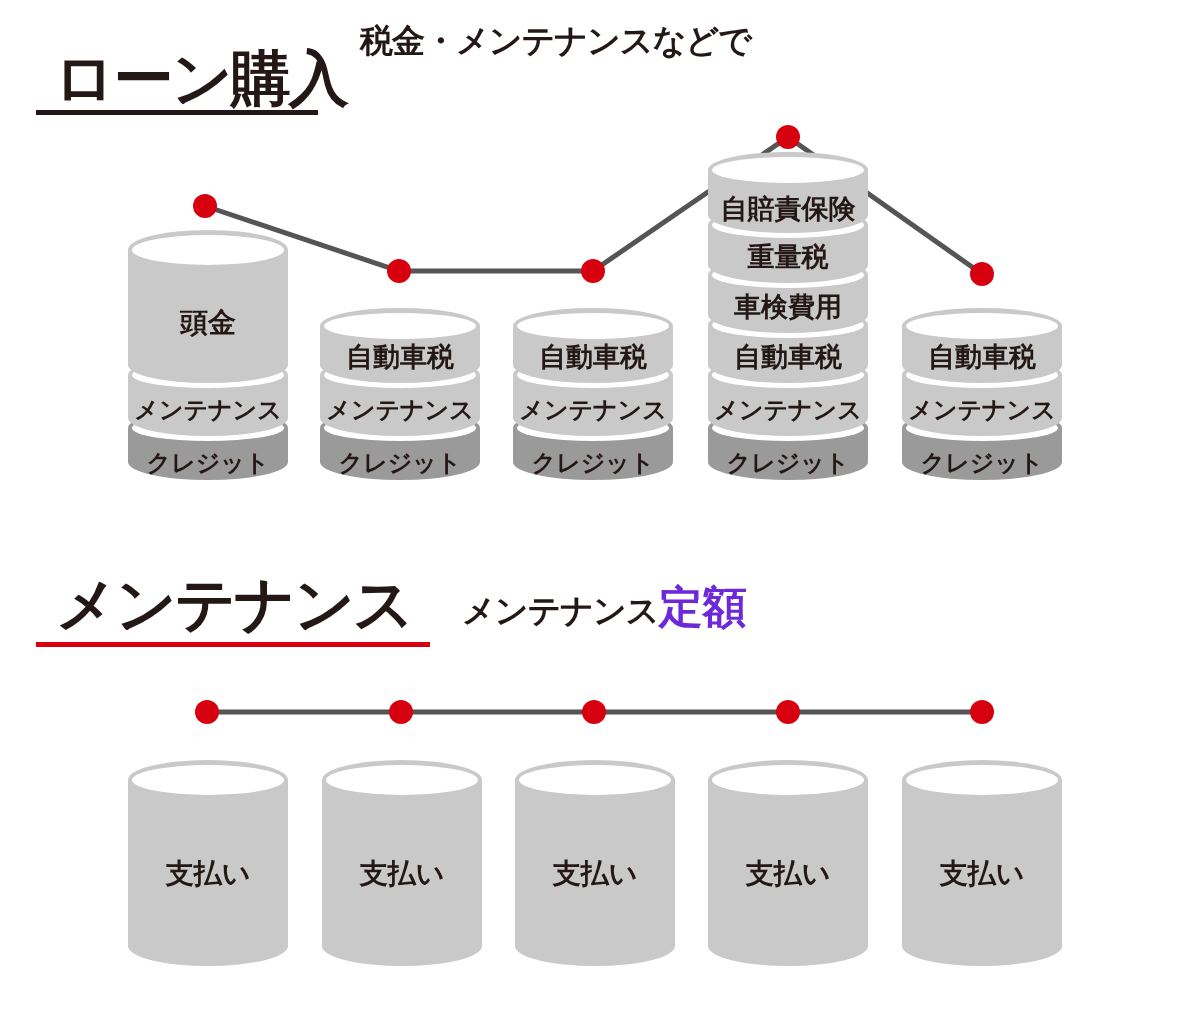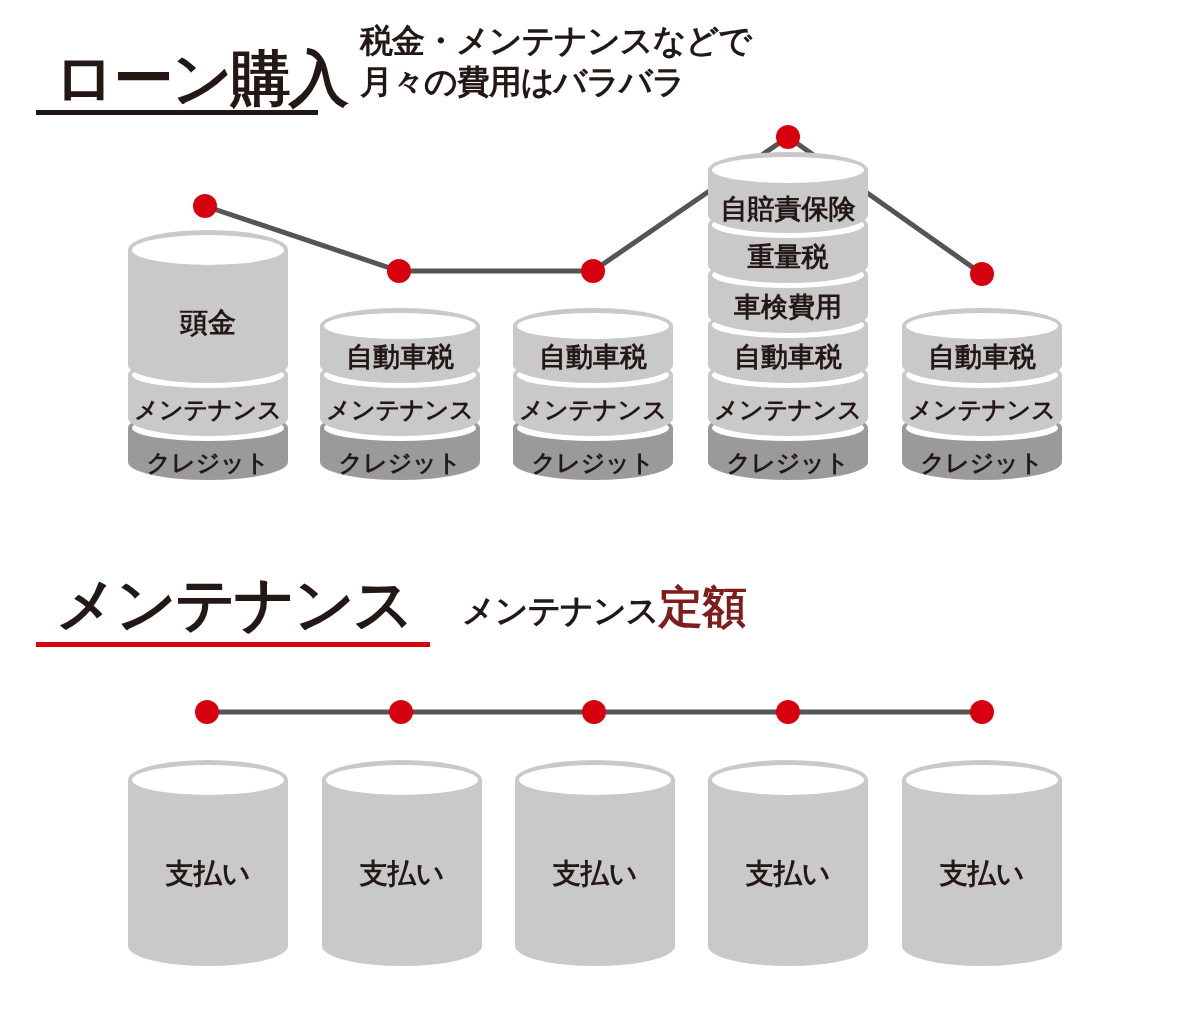--- a/index.html
+++ b/index.html
@@ -2,31 +2,30 @@
 <html><head>
 <meta charset="utf-8">
 <style>
   html, body { margin:0; padding:0; background:#ffffff; }
   body { width:1200px; height:1023px; position:relative; overflow:hidden;
          font-family: "DejaVu Sans", "Liberation Sans", sans-serif; color:#231815; }
   .abs { position:absolute; }
   .title-main { font-weight:bold; font-size:60px; letter-spacing:-2px; line-height:1;margin-left:16px; }
   .title-sub { font-weight:bold; font-size:33px; line-height:1.25; letter-spacing:-1px; }
   .rule { position:absolute; height:5px; }
-  .accent { color:#7f1d1d; font-size:44px; font-weight:bold; }
+  .accent { color:#6d28d9; font-size:44px; font-weight:bold; }
   svg text { font-family: "DejaVu Sans", "Liberation Sans", sans-serif; font-weight:bold; fill:#231815; }
 </style>
 </head>
 <body>
 
 <div class="abs title-main" style="left:38px; top:48px;">ローン購入</div>
 <div class="rule" style="left:36px; top:110px; width:282px; background:#231815;"></div>
 <div class="abs title-sub" style="left:352px; top:20px;margin-left:8px;">
   <div>税金・メンテナンスなどで</div>
-  <div>月々の費用はバラバラ</div>
 </div>
 
 <svg class="abs" style="left:0; top:0;" width="1200" height="520" viewBox="0 0 1200 520">
 
   <polyline points="205,206 399,271 593,271 788,137 982,274" fill="none" stroke="#555555" stroke-width="5"></polyline>
 
   <g>
 
     <path d="M128,428 L128,462 A80,18 0 0 0 288,462 L288,428 Z" fill="#9a9a9a"></path>
     <ellipse cx="208" cy="428" rx="80" ry="18" fill="#9a9a9a"></ellipse>

